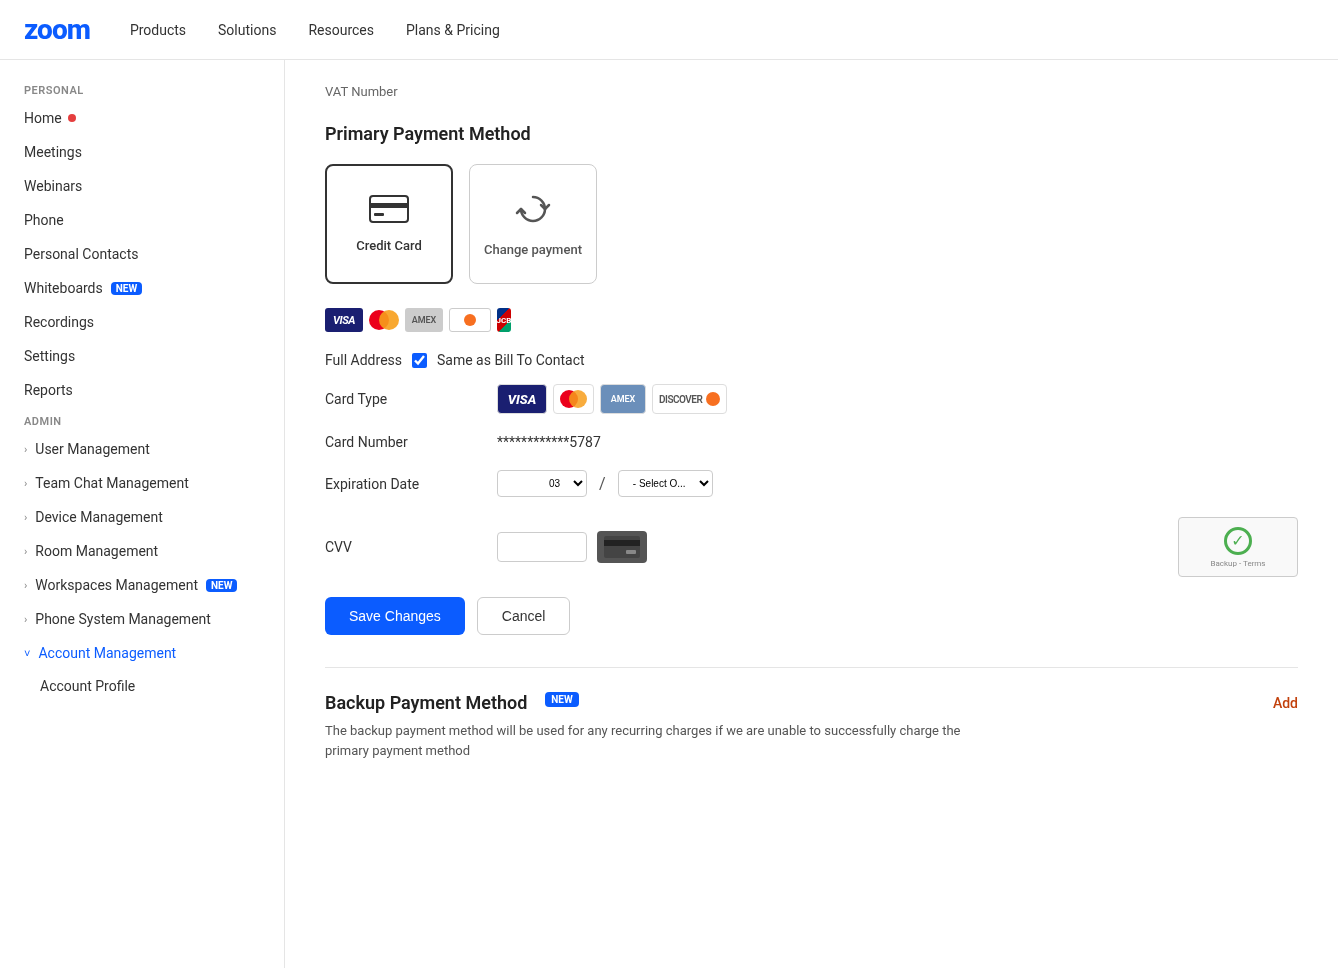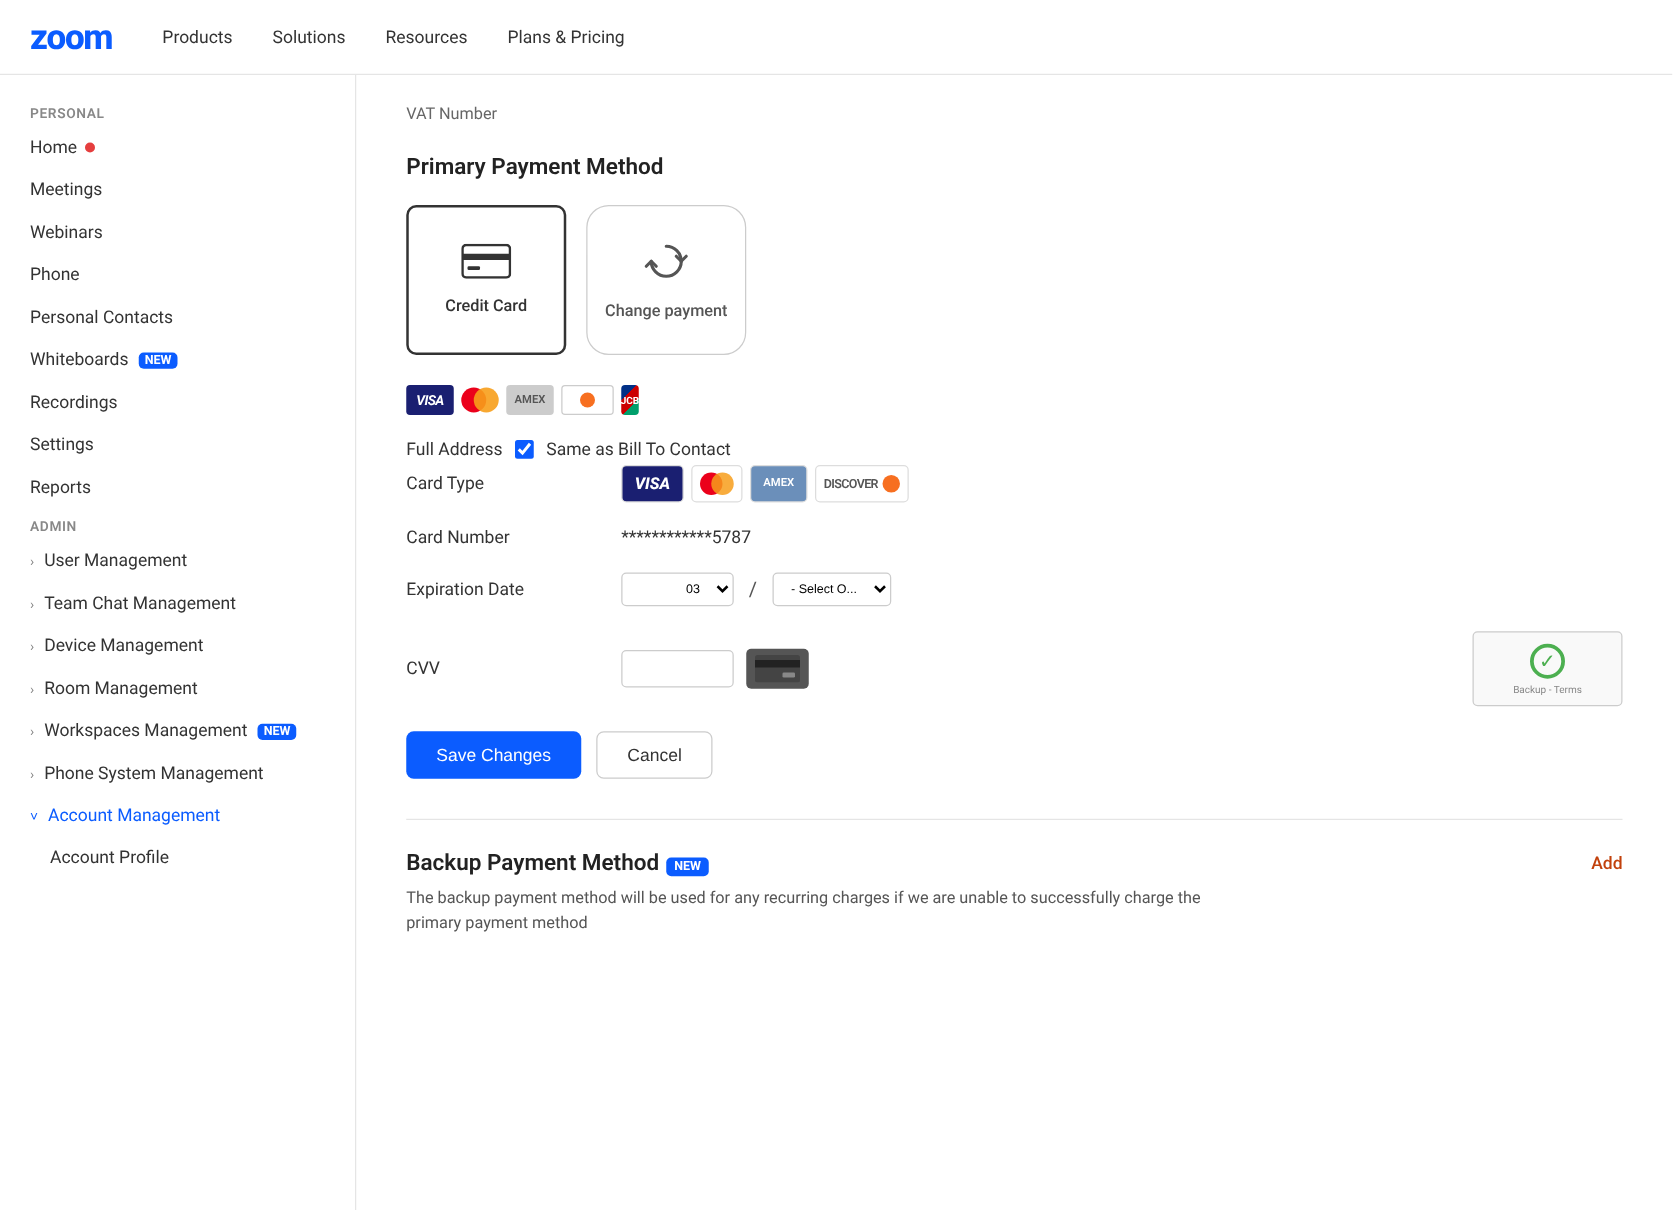--- a/index.html
+++ b/index.html
@@ -137,21 +137,20 @@
       cursor: pointer;
       gap: 8px;
     }
     .payment-card.selected {
       border-color: #333;
     }
     .payment-card.secondary {
       border-color: #ccc;
       border-width: 1px;
       color: #555;
-      border-radius: 18px;
     }
     .payment-card-icon {
       font-size: 28px;
     }
     .payment-card-label {
       font-size: 13px;
       font-weight: 500;
     }
 
     
@@ -188,23 +187,23 @@
       flex-shrink: 0;
     }
     .form-value {
       font-size: 14px;
       color: #333;
     }
 
     
     .address-row {
       display: flex;
-      align-items: flex-start;
+      align-items: flex-end;
       gap: 10px;
-      margin-bottom: 4px;
+      margin-bottom: 16px;
     }
     .address-label {
       font-size: 14px;
       color: #333;
     }
     .checkbox-input {
       width: 15px;
       height: 15px;
       accent-color: #0b5cff;
     }
@@ -343,22 +342,22 @@
       padding-top: 24px;
     }
     .backup-header {
       display: flex;
       align-items: center;
       justify-content: space-between;
       margin-bottom: 8px;
     }
     .backup-title-group {
       display: flex;
-      align-items: flex-end;
-      gap: 6px;
+      align-items: flex-start;
+      gap: 18px;
     }
     .backup-title {
       font-size: 18px;
       font-weight: 600;
       color: #222;
     }
     .badge-new-blue {
       background: #0b5cff;
       color: #fff;
       font-size: 10px;

